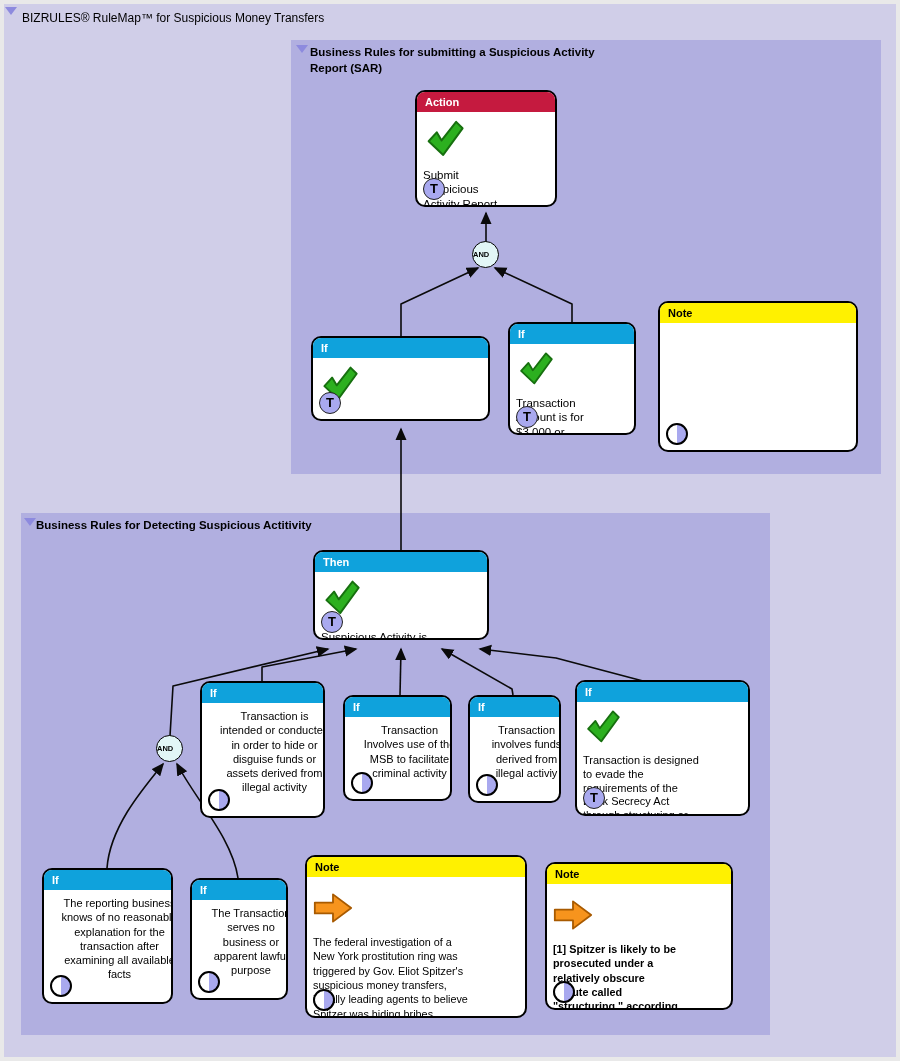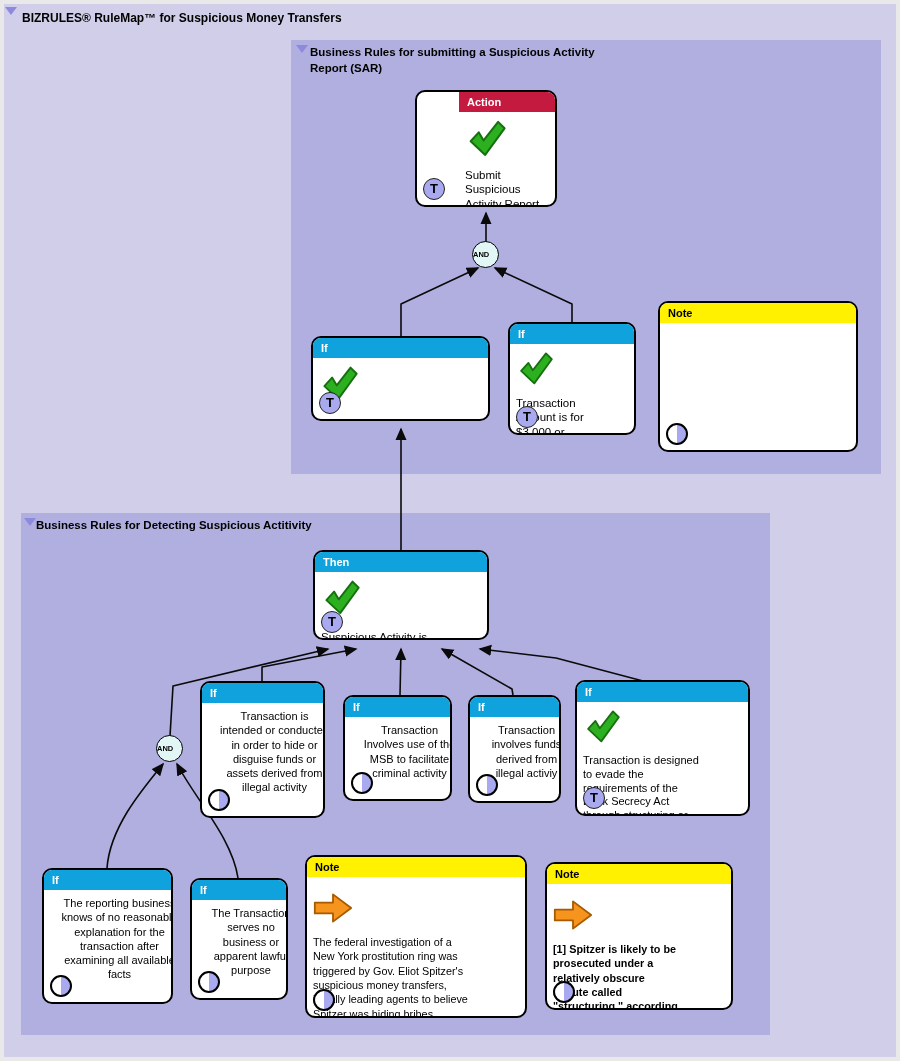--- a/index.html
+++ b/index.html
@@ -2,21 +2,21 @@
 <html><head>
 <meta charset="utf-8">
 <style>
   * { margin:0; padding:0; box-sizing:border-box; }
   html,body { width:900px; height:1061px; }
   body { background:#e9e9e9; font-family:"Liberation Sans", sans-serif; position:relative; overflow:hidden; }
   .canvas { position:absolute; left:4px; top:4px; width:892px; height:1053px; background:#d0cee8; }
 
   .tri { position:absolute; width:0; height:0; border-left:6px solid transparent; border-right:6px solid transparent; border-top:8px solid #8d8ade; cursor:pointer; }
 
-  .main-title { position:absolute; left:18px; top:7px; font-size:12px; font-weight:bold; color:#000; }
+  .main-title { position:absolute; left:18px; top:7px; font-size:12px; font-weight:normal; color:#000; }
 
   .panel { position:absolute; background:#b1afe0; }
   .panel-title { position:absolute; font-size:11.5px; font-weight:bold; color:#000; line-height:1.35; }
 
   svg.wires { position:absolute; left:0; top:0; width:900px; height:1061px; pointer-events:none; z-index:5; }
 
   .node { position:absolute; background:#fff; border:2px solid #000; border-radius:10px; overflow:hidden; z-index:10; cursor:pointer; }
   .hdr { height:20px; line-height:20px; padding-left:8px; font-size:11px; font-weight:bold; color:#fff; }
   .hdr-if { background:#0fa2dc; }
   .hdr-action { background:#c51a3f; }
@@ -75,21 +75,21 @@
     <path d="M513,695 L512,689 L442,649" marker-end="url(#arw)"></path>
 
     <path d="M643,681 L556,658 L480,649" marker-end="url(#arw)"></path>
 
     <path d="M107,868 C110,828 140,792 163,764" marker-end="url(#arw)"></path>
 
     <path d="M238,878 C232,838 196,800 177,764" marker-end="url(#arw)"></path>
   </g>
 </svg>
 
-<div class="node" style="left:415px;top:90px;width:142px;height:117px;padding-left:42px;">
+<div class="node" style="left:415px;top:90px;width:142px;height:117px;">
   <div class="hdr hdr-action">Action</div>
   <div class="body">
     <span class="icon">
       <svg width="42" height="40" viewBox="0 0 52 48">
           <path d="M7 28 L17 17 L23 27 L41 4 L49 12 L25 45 Z" fill="#2cb01f" stroke="#17700f" stroke-width="2.5" stroke-linejoin="round"></path>
         </svg>
     </span>
     <span class="txt" style="width:84px;">Submit Suspicious Activity Report [2]</span>
   </div>
   <div class="tbadge">T</div>

